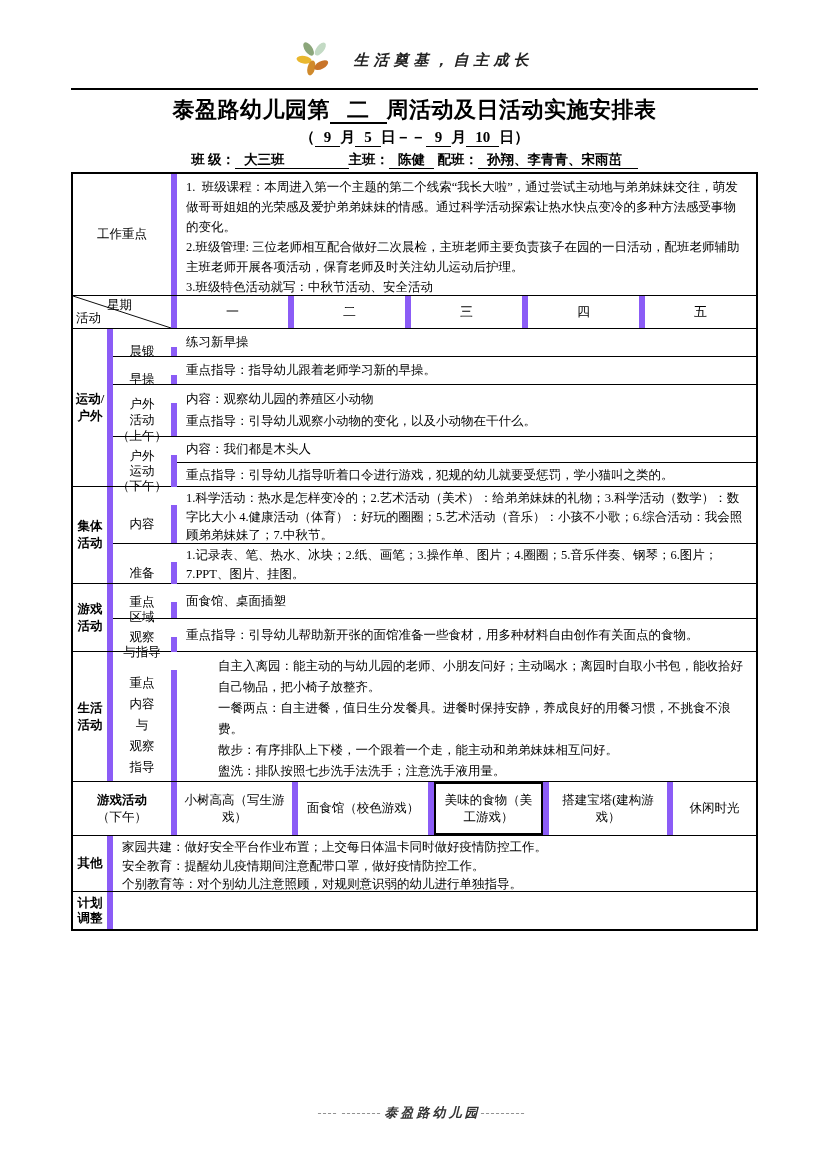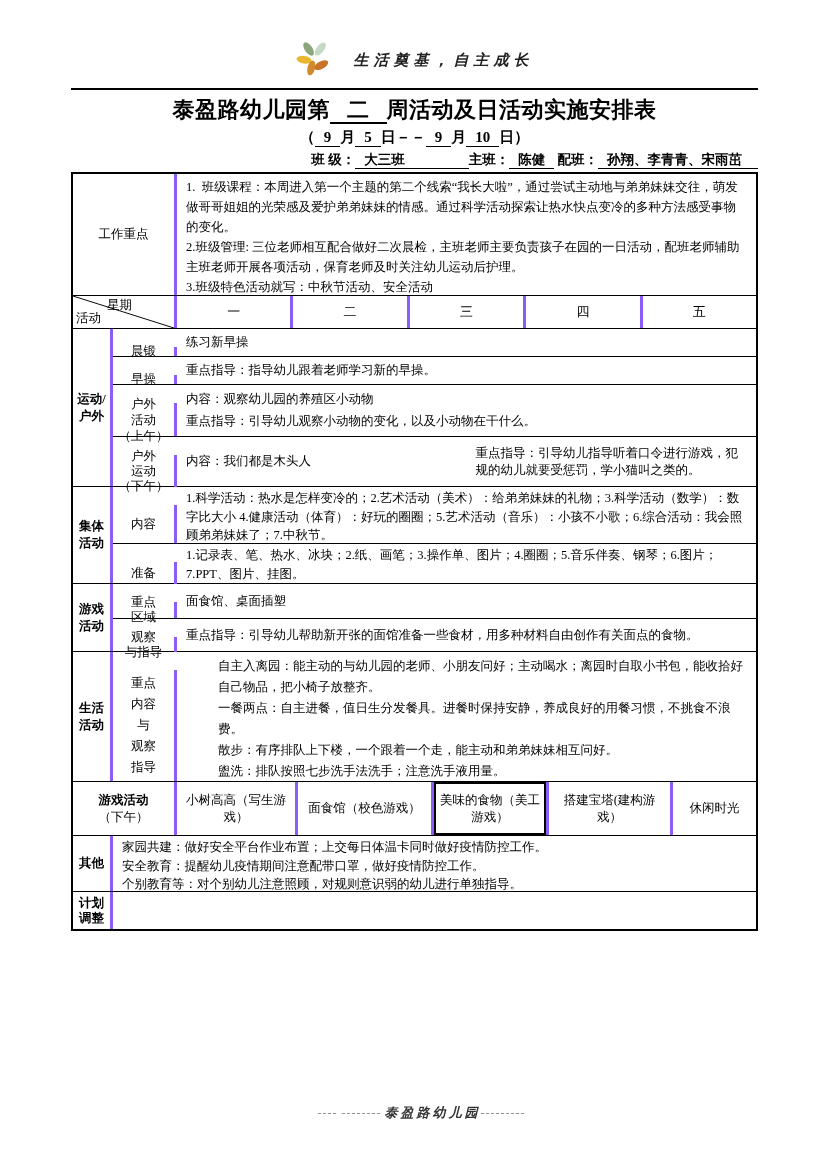--- a/index.html
+++ b/index.html
@@ -11,29 +11,29 @@
   .content { position:absolute; left:71px; top:0; width:687px; }
 
   
   .logo-row { display:flex; align-items:center; justify-content:center; gap:22px; padding-top:32px; height:88px; }
   .slogan { font-size:15px; letter-spacing:5px; color:#222; font-style:italic; font-weight:bold; }
   .rule { border-bottom:2px solid #000; }
   .title { text-align:center; font-size:22px; font-weight:bold; margin-top:5px; letter-spacing:0.5px; }
   .blank-u { display:inline-block; border-bottom:2px solid #000; padding:0 17px; line-height:1.1; }
   .subtitle { text-align:center; font-size:15px; font-weight:bold; margin-top:3px; }
   .u { display:inline-block; border-bottom:1.5px solid #000; padding:0 9px; line-height:1.15; }
-  .info-row { display:flex; justify-content:flex-end; align-items:flex-end; font-size:13.5px; font-weight:bold; margin-top:4px; }
+  .info-row { display:flex; justify-content:center; align-items:flex-end; font-size:13.5px; font-weight:bold; margin-top:4px; }
   .u-class { padding-right:64px; }
   .u-assist { padding-right:16px; }
 
   
   .sched { border:2px solid #000; margin-top:3px; font-size:12.5px; }
   .row { display:flex; border-bottom:1px solid #000; }
   .row:last-child { border-bottom:none; }
-  .cell { border-right:3px solid #8b5cf6; }
+  .cell { border-right:6px solid #8b5cf6; }
   .cell:last-child, .nocr { border-right:none; }
   .lab { display:flex; align-items:center; justify-content:center; text-align:center; flex-direction:column; }
   .bold { font-weight:bold; }
   .c1 { width:40px; flex:0 0 40px; }
   .c2 { width:64px; flex:0 0 64px;margin-top:18px; }
   .c12 { width:104px; flex:0 0 104px; }
   .fill { flex:1; min-width:0; }
   .pad { padding:3px 9px; }
   .vc { display:flex; align-items:center; }
   .pre { white-space:pre-wrap; }
@@ -140,21 +140,21 @@
             <div class="cell c2 lab pre" style="line-height:16px">户外
 活动
 （上午）</div>
             <div class="fill pad pre" style="line-height:22px">内容：观察幼儿园的养殖区小动物
 重点指导：引导幼儿观察小动物的变化，以及小动物在干什么。</div>
           </div>
           <div class="subrow" style="height:50px">
             <div class="cell c2 lab pre" style="line-height:15px">户外
 运动
 （下午）</div>
-            <div class="fill" style="display:flex;flex-direction:row">
+            <div class="fill" style="display:flex;flex-direction:column">
               <div class="pad vc" style="flex:1;border-bottom:1px solid #000">内容：我们都是木头人</div>
               <div class="pad vc" style="flex:1">重点指导：引导幼儿指导听着口令进行游戏，犯规的幼儿就要受惩罚，学小猫叫之类的。</div>
             </div>
           </div>
         </div>
       </div>
 
       <div class="row" style="height:97px">
         <div class="cell c1 lab bold pre">集体
 活动</div>

